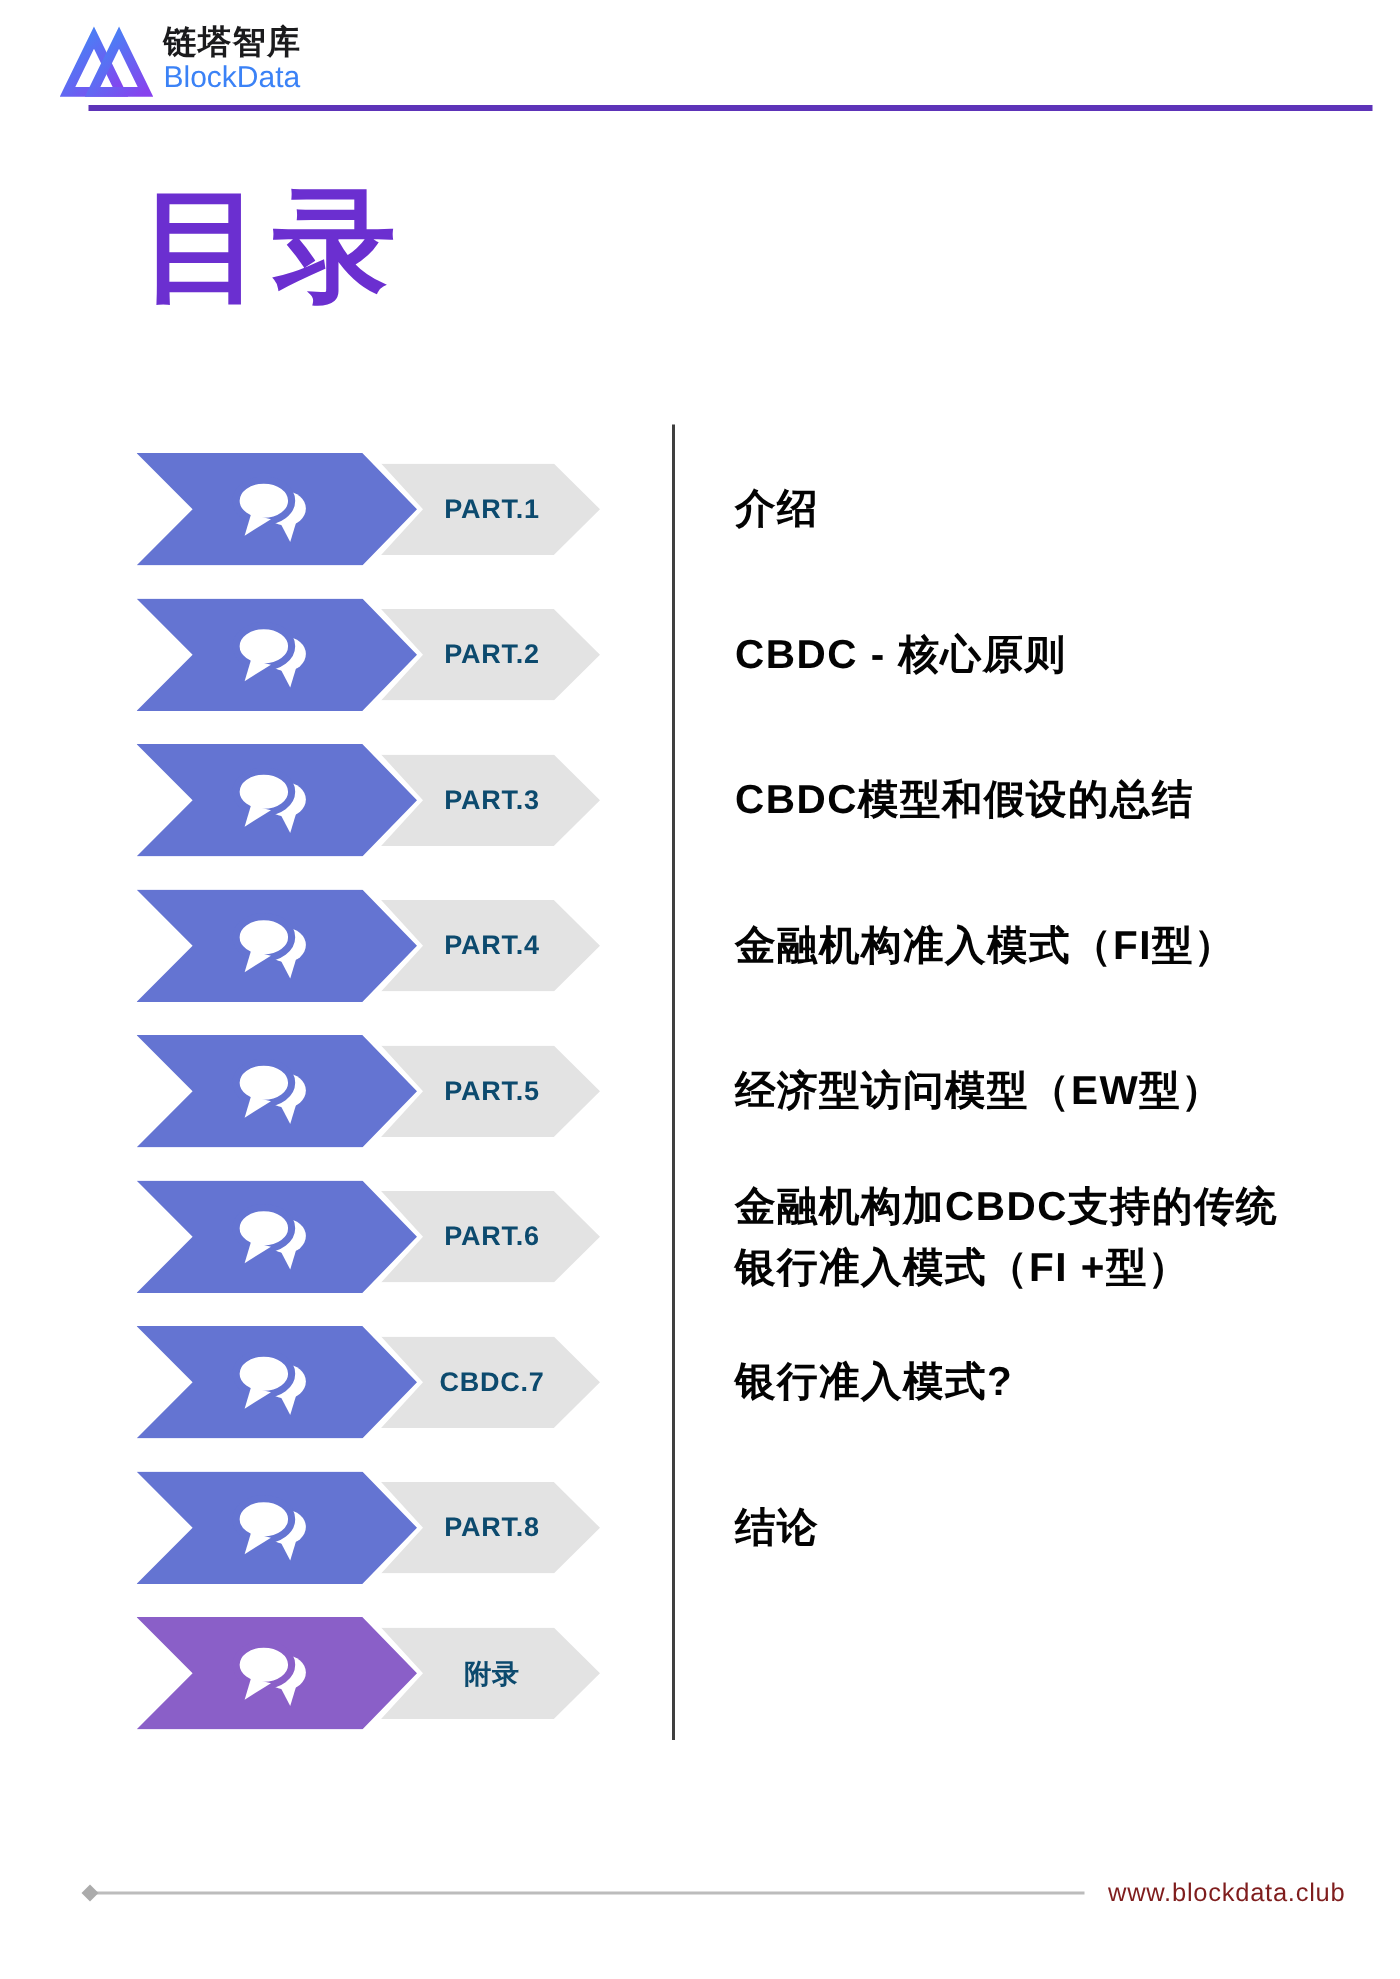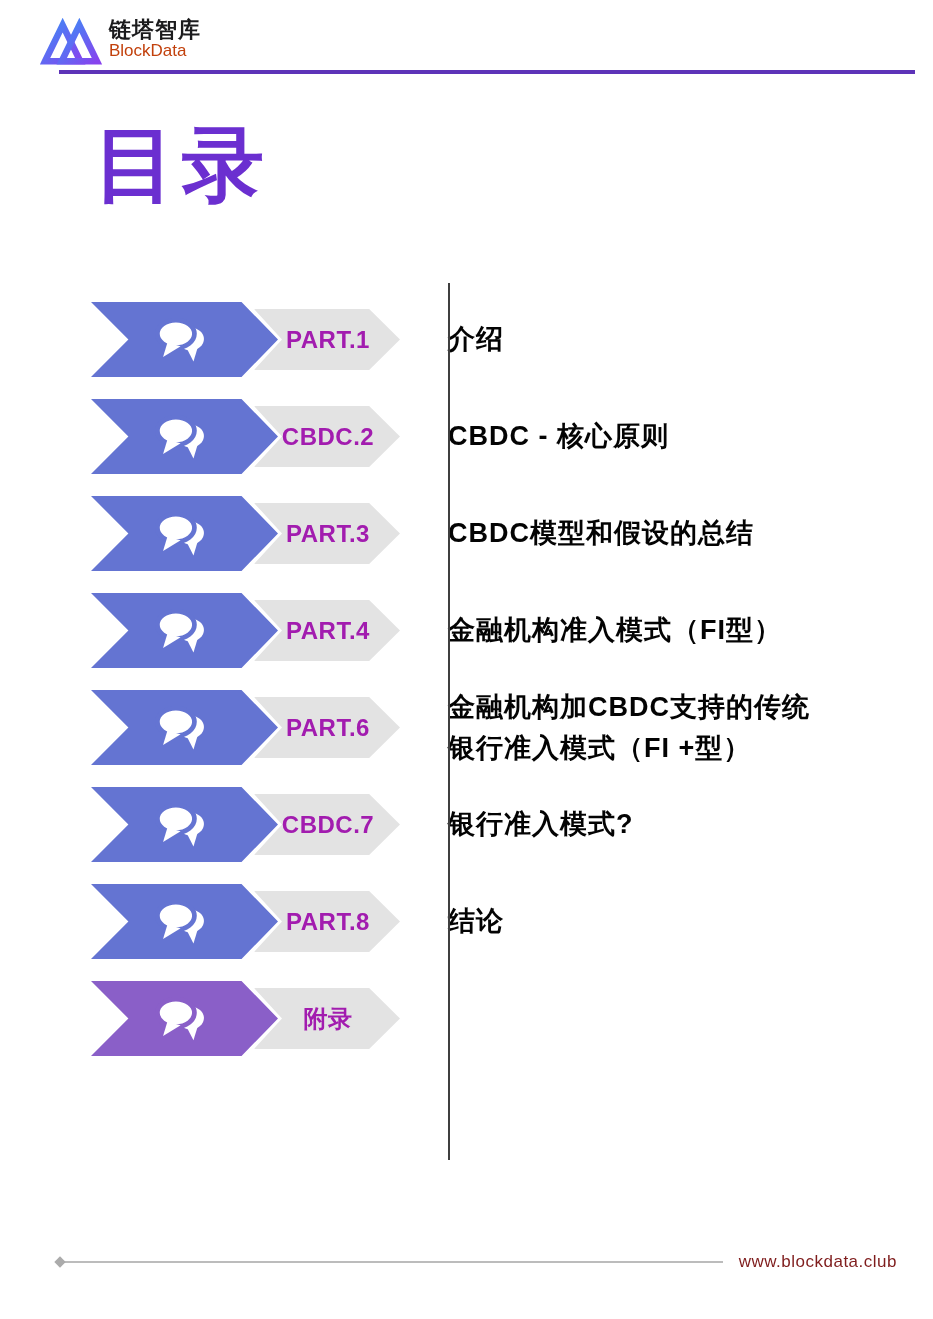--- a/index.html
+++ b/index.html
@@ -16,21 +16,21 @@
     background: #ffffff;
     font-family: "Liberation Sans", "DejaVu Sans", sans-serif;
     overflow: hidden;
   }
 
   
   .header { position: absolute; top: 13px; left: 40px; display: flex; align-items: center; justify-content: flex-end; }
   .logo-svg { width: 62px; height: 52px; display: block; }
   .brand-text { margin-left: 7px; display: flex; flex-direction: column; }
   .brand-zh { font-size: 22px; font-weight: bold; color: #1b1b1d; letter-spacing: 1px; line-height: 1.15; }
-  .brand-en { font-size: 17px; font-weight: 500; color: #c2410c; line-height: 1.1; }
+  .brand-en { font-size: 20px; font-weight: 500; color: #3b82f6; line-height: 1.1; }
   .header-rule { position: absolute; top: 70px; left: 59px; right: 18px; height: 4px; background: var(--header-rule); }
 
   
   .page-title {
     position: absolute; top: 118px; left: 94px;
     font-size: 82px; font-weight: bold; color: var(--title-purple);
     letter-spacing: 6px; line-height: 1.15;
   }
 
   
@@ -42,38 +42,38 @@
 
   .arrow-group { position: relative; width: 357px; flex: none; }
 
   .gray-arrow {
     position: absolute; left: 155px; top: 7px; width: 154px; height: 61px;
     background: var(--arrow-gray);
     clip-path: polygon(0 0, 80% 0, 100% 50%, 80% 100%, 0 100%);
     display: flex; align-items: center; justify-content: center;
     padding-left: 10px; z-index: 1;
   }
-  .part-label { font-size: 24px; font-weight: bold; color: #a21caf; white-space: nowrap; letter-spacing: 0.5px; }
+  .part-label { font-size: 18px; font-weight: bold; color: #0c4a6e; white-space: nowrap; letter-spacing: 0.5px; }
 
   .arrow-white {
     position: absolute; left: -4px; top: -4px; width: 195px; height: 83px; background: #ffffff;
     clip-path: polygon(0 0, 80.5% 0, 100% 50%, 80.5% 100%, 0 100%, 20% 50%);
     z-index: 2;
   }
   .arrow-main {
     position: absolute; left: 0; top: 0; width: 187px; height: 75px;
     background: var(--arrow);
     clip-path: polygon(0 0, 80.5% 0, 100% 50%, 80.5% 100%, 0 100%, 20% 50%);
     display: flex; align-items: center; z-index: 3;
   }
   .bubble-icon { width: 57px; height: 44px; margin-left: 64px; display: block; }
   .front-bubble { stroke: var(--arrow); }
 
   .row-title {
-    flex: 1; display: flex; align-items: center; 
+    flex: 1; display: flex; align-items: center; padding-left: 42px;
     font-size: 27px; font-weight: bold; color: #030303; letter-spacing: 1px;
   }
   .row-title span { white-space: pre-line; line-height: 1.5; }
 
   
   .footer { position: absolute; left: 57px; right: 36px; top: 1252px; display: flex; align-items: center; }
   .footer-line { flex: 1; height: 2px; background: #bcbcbc; position: relative; margin-right: 16px; }
   .footer-line::before {
     content: ''; position: absolute; left: -1px; top: -3px; width: 8px; height: 8px;
     background: #ababab; transform: rotate(45deg);
@@ -122,21 +122,21 @@
         </div>
       </div>
       <div class="row-title">
         <span>介绍</span>
       </div>
     </div>
 
     <div class="toc-row">
       <div class="arrow-group">
         <div class="gray-arrow">
-          <span class="part-label">CBDC.2</span>
+          <span class="part-label">PART.2</span>
         </div>
         <div class="arrow-white"></div>
         <div class="arrow-main">
           <svg class="bubble-icon" viewBox="0 0 60 46" aria-hidden="true">
             <ellipse cx="37.5" cy="22" rx="14" ry="12" fill="#ffffff"></ellipse>
             <path d="M33 31 L40.5 45.5 L45.5 29 Z" fill="#ffffff"></path>
             <ellipse class="front-bubble" cx="22" cy="16.5" rx="19.5" ry="14.5" fill="#ffffff" stroke-width="5"></ellipse>
             <path d="M13 26 L8.5 41 L27 29.5 Z" fill="#ffffff"></path>
           </svg>
         </div>
@@ -179,20 +179,39 @@
             <ellipse class="front-bubble" cx="22" cy="16.5" rx="19.5" ry="14.5" fill="#ffffff" stroke-width="5"></ellipse>
             <path d="M13 26 L8.5 41 L27 29.5 Z" fill="#ffffff"></path>
           </svg>
         </div>
       </div>
       <div class="row-title">
         <span>金融机构准入模式（FI型）</span>
       </div>
     </div>
 
+    <div class="toc-row">
+      <div class="arrow-group">
+        <div class="gray-arrow">
+          <span class="part-label">PART.5</span>
+        </div>
+        <div class="arrow-white"></div>
+        <div class="arrow-main">
+          <svg class="bubble-icon" viewBox="0 0 60 46" aria-hidden="true">
+            <ellipse cx="37.5" cy="22" rx="14" ry="12" fill="#ffffff"></ellipse>
+            <path d="M33 31 L40.5 45.5 L45.5 29 Z" fill="#ffffff"></path>
+            <ellipse class="front-bubble" cx="22" cy="16.5" rx="19.5" ry="14.5" fill="#ffffff" stroke-width="5"></ellipse>
+            <path d="M13 26 L8.5 41 L27 29.5 Z" fill="#ffffff"></path>
+          </svg>
+        </div>
+      </div>
+      <div class="row-title">
+        <span>经济型访问模型（EW型）</span>
+      </div>
+    </div>
 
     <div class="toc-row">
       <div class="arrow-group">
         <div class="gray-arrow">
           <span class="part-label">PART.6</span>
         </div>
         <div class="arrow-white"></div>
         <div class="arrow-main">
           <svg class="bubble-icon" viewBox="0 0 60 46" aria-hidden="true">
             <ellipse cx="37.5" cy="22" rx="14" ry="12" fill="#ffffff"></ellipse>

